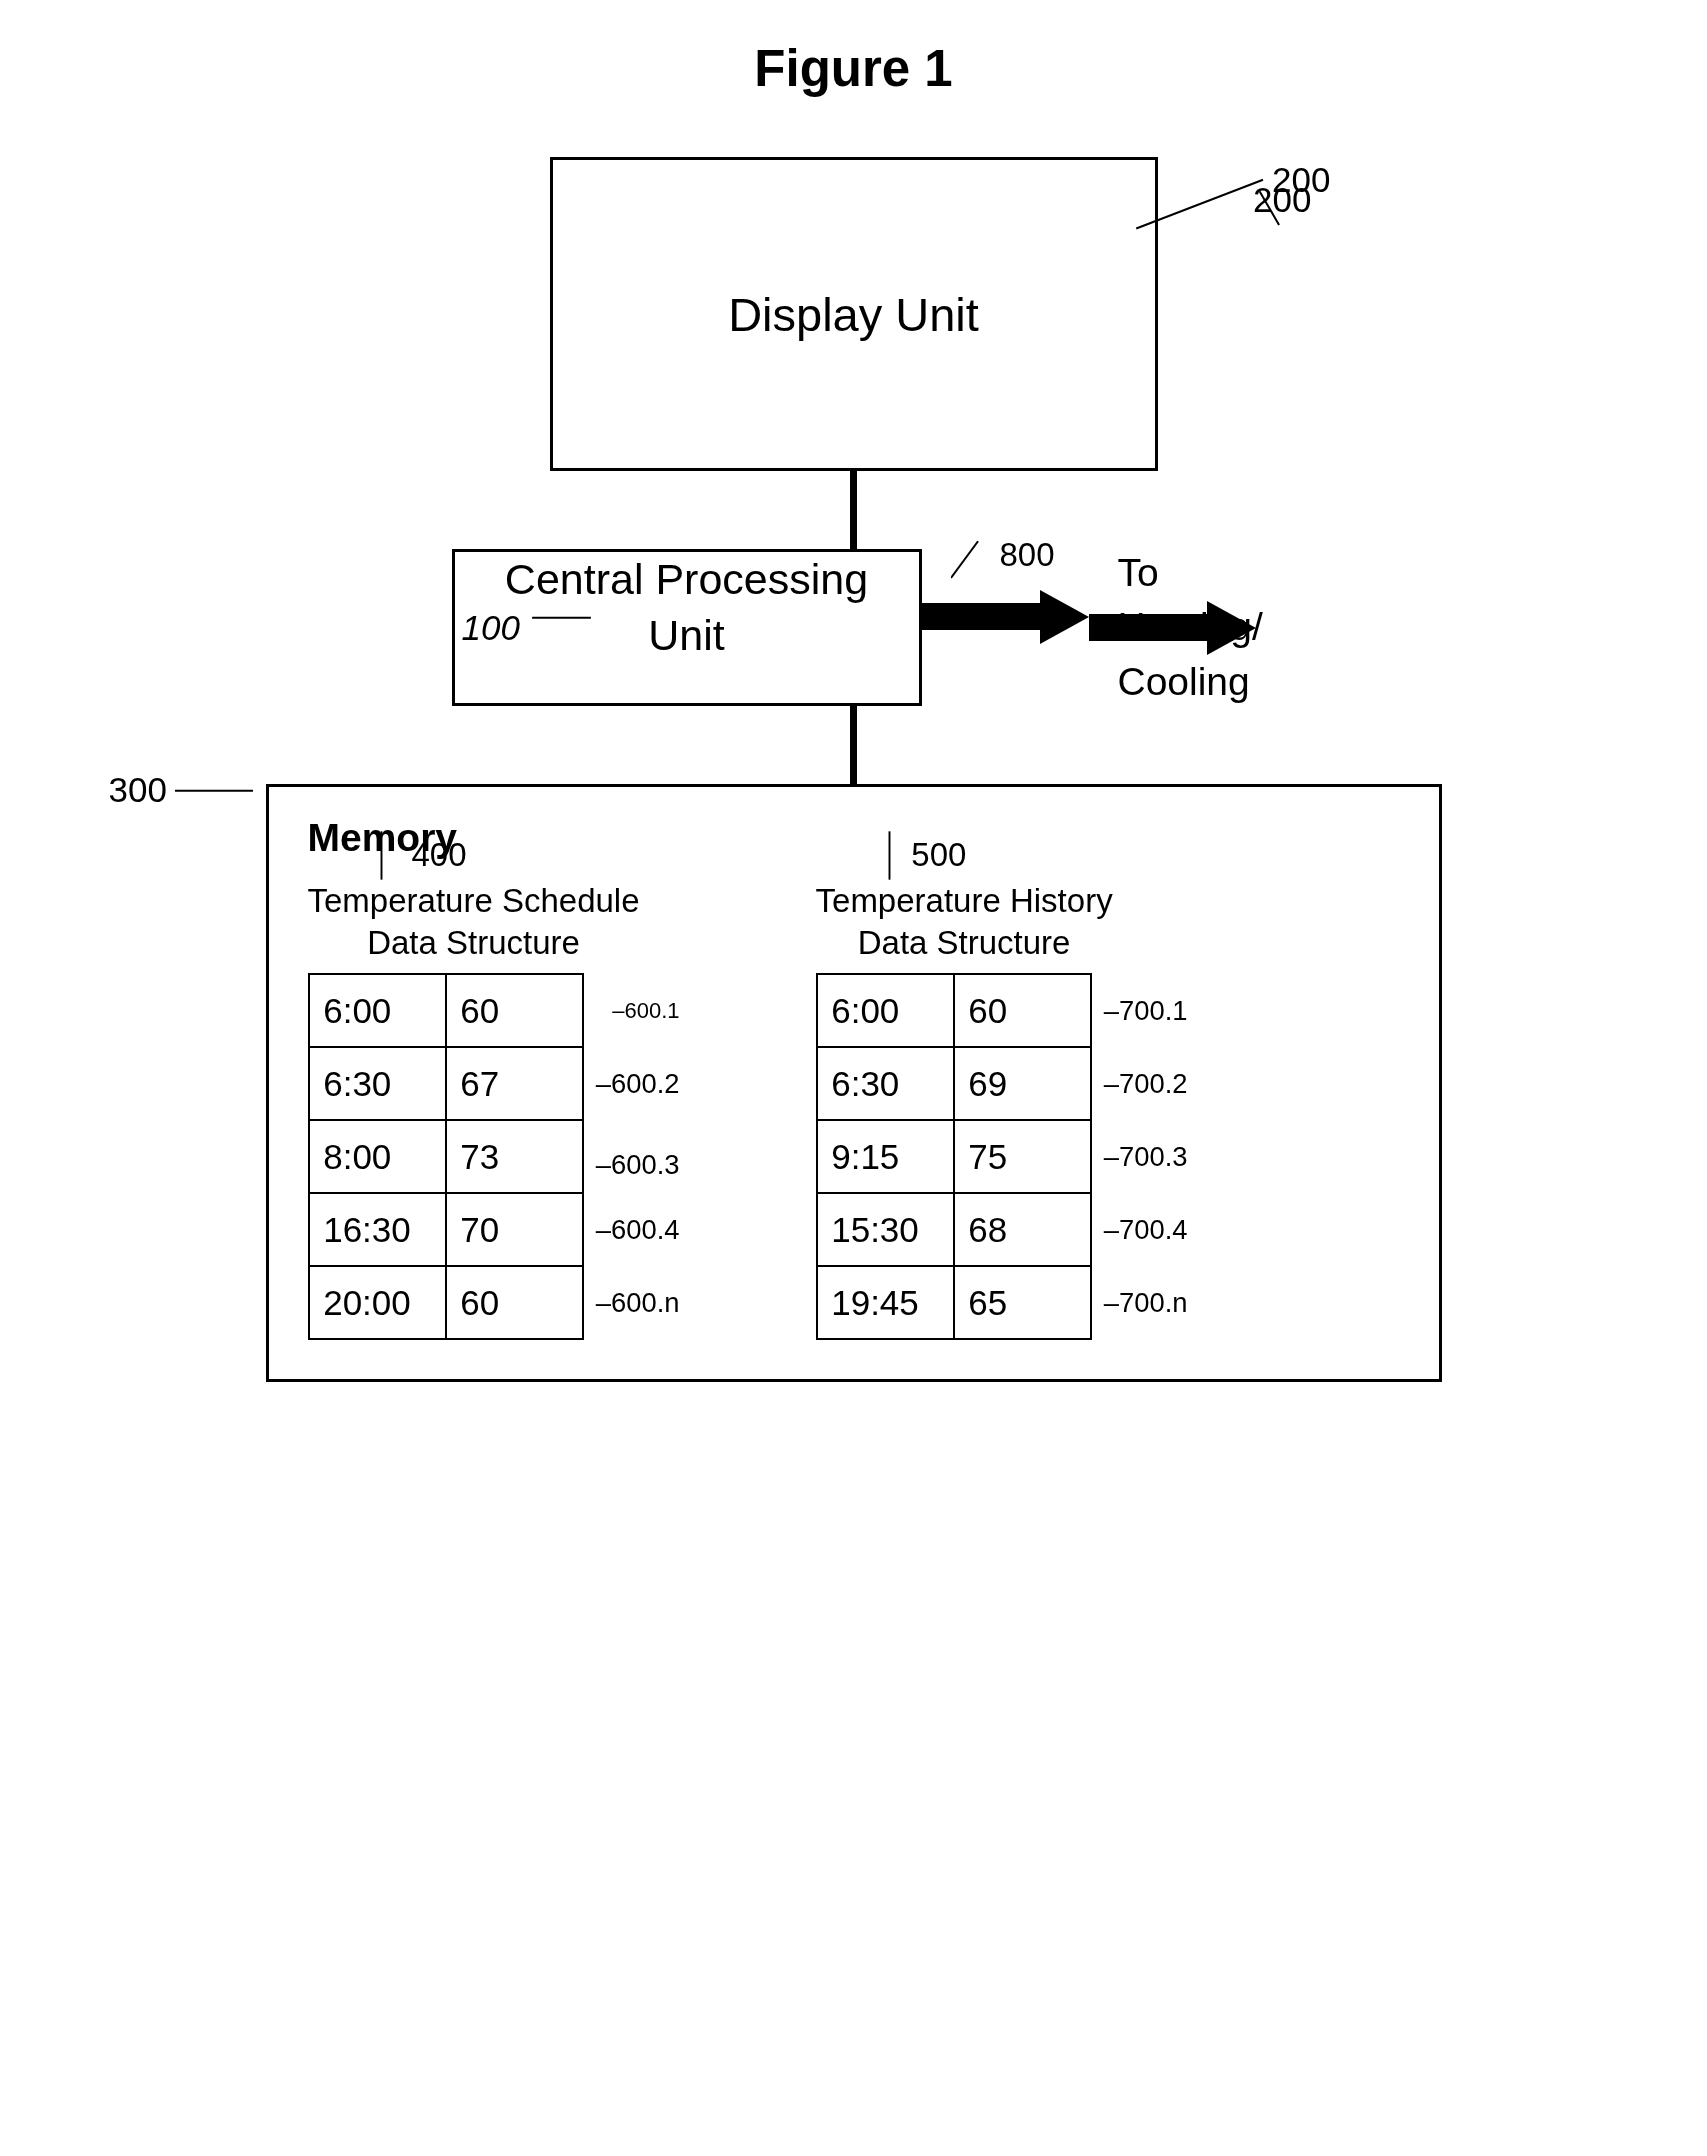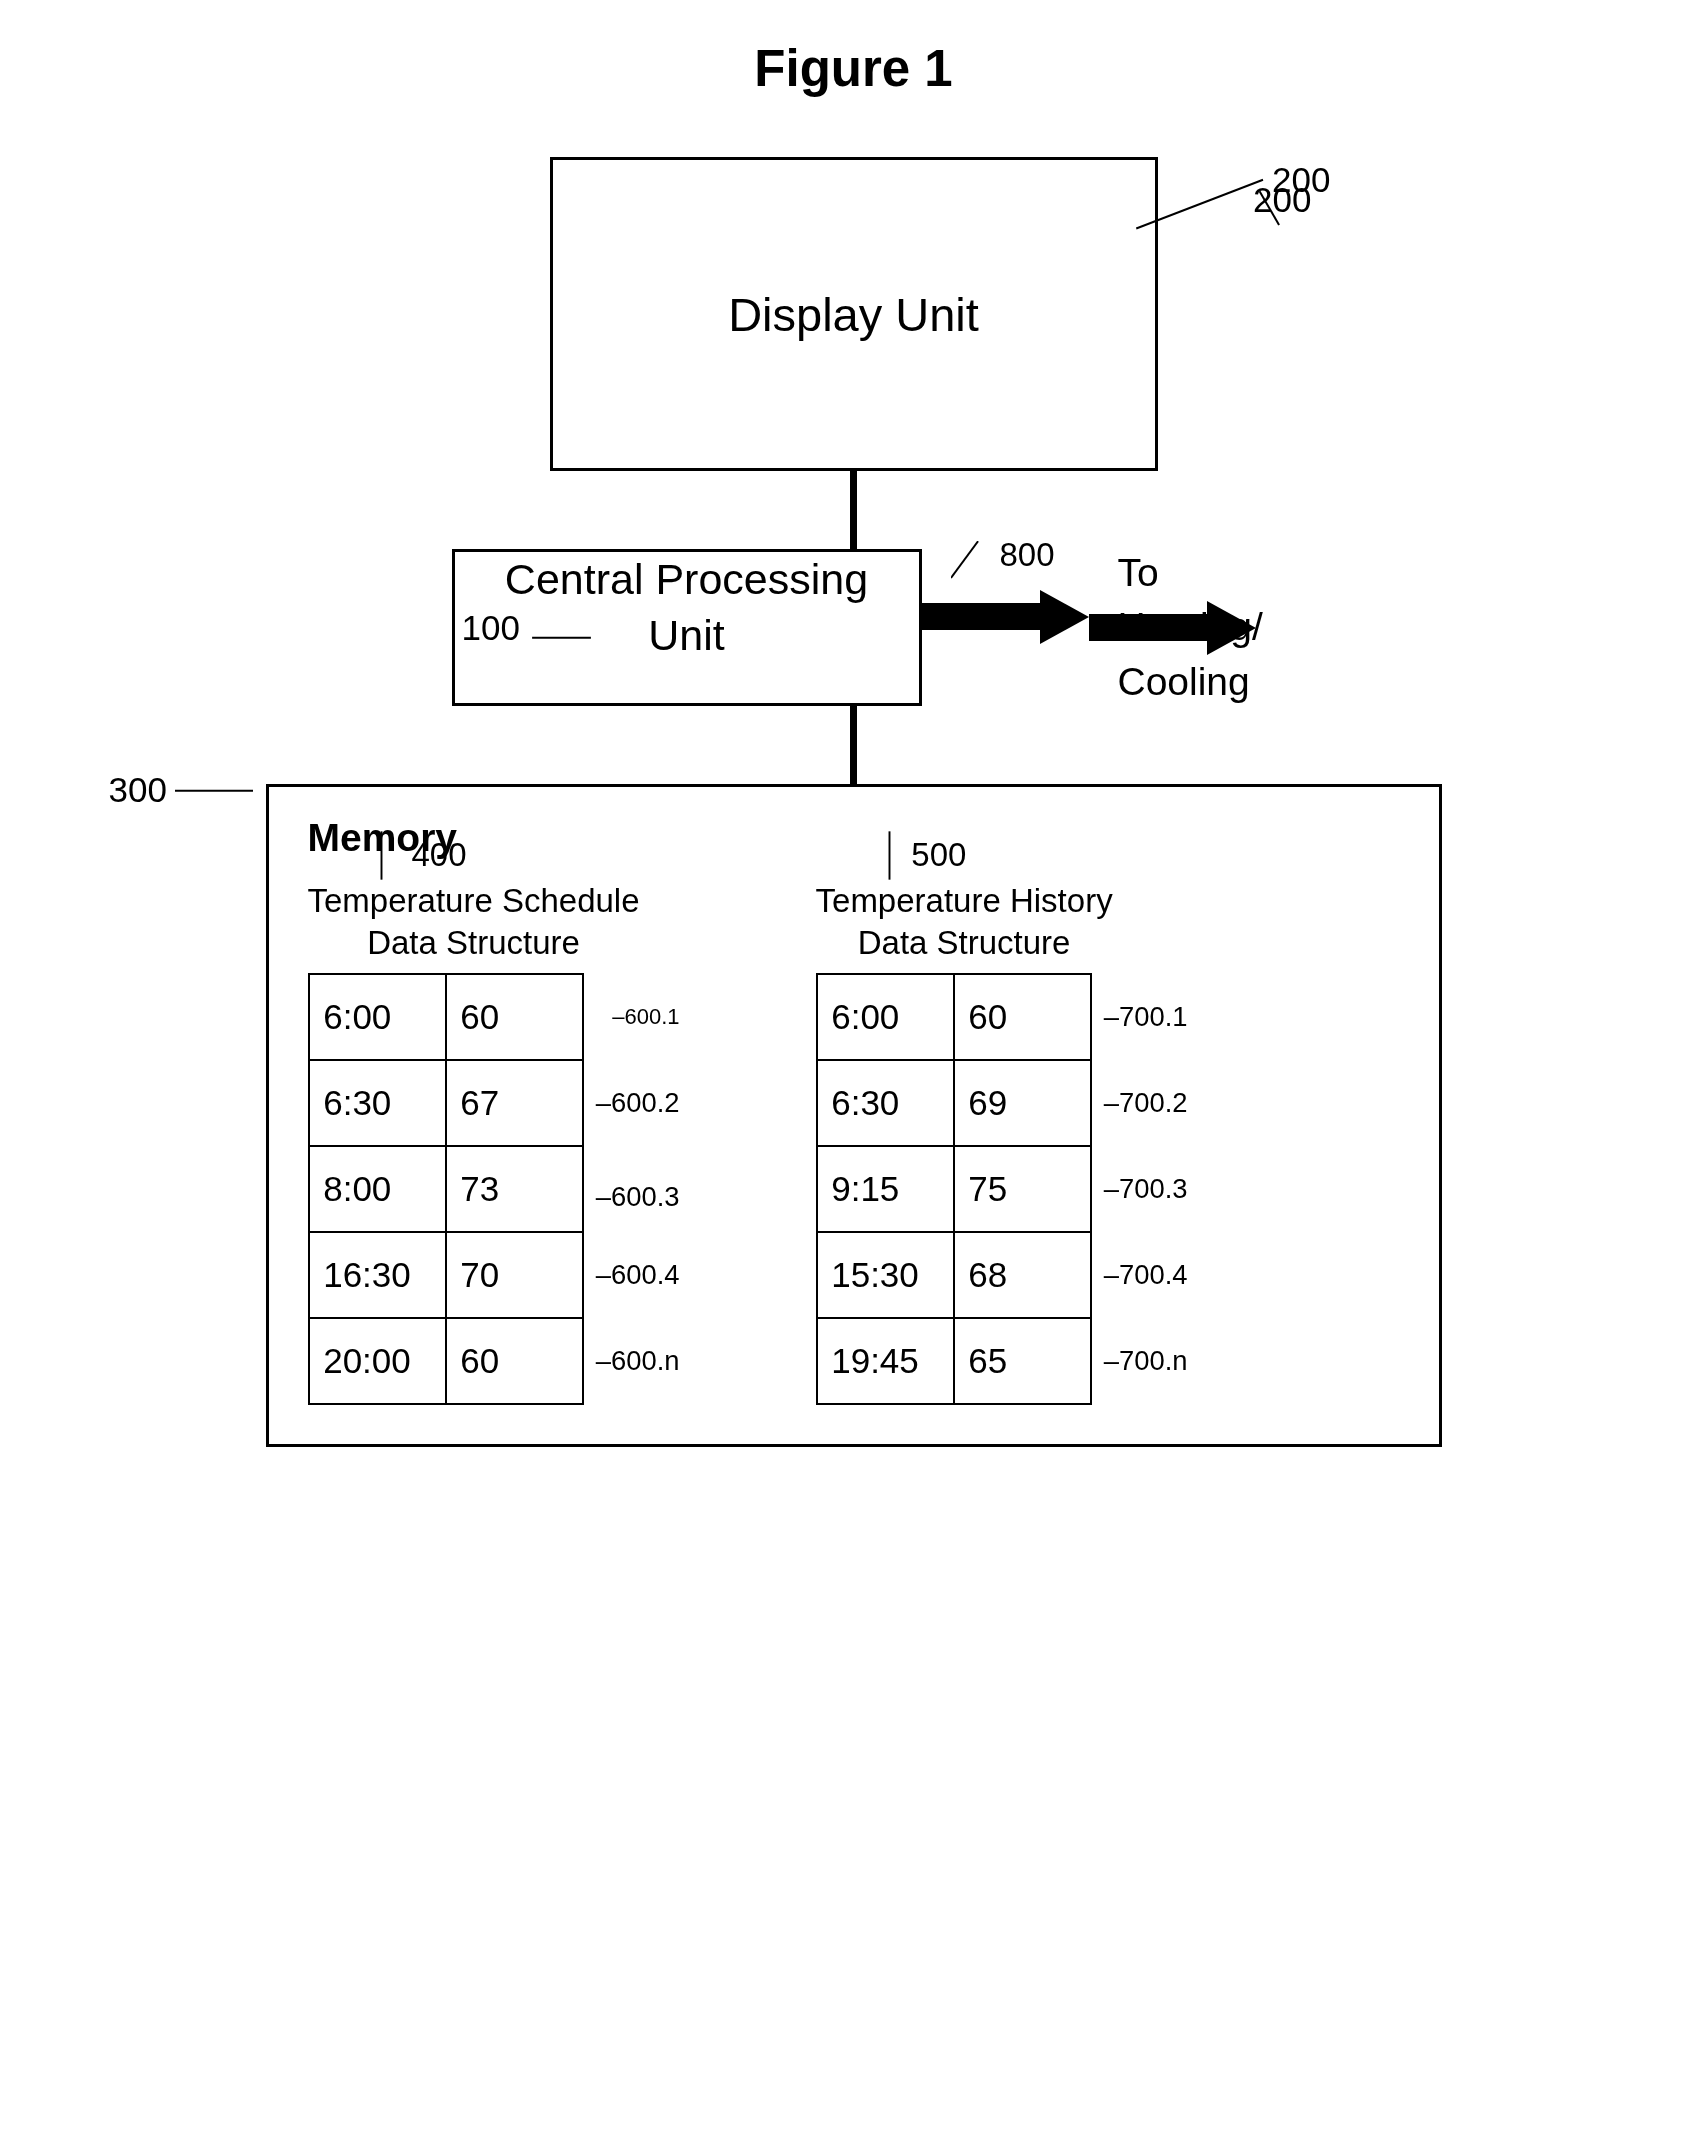--- a/index.html
+++ b/index.html
@@ -112,21 +112,21 @@
       align-items: flex-start;
       position: relative;
     }
     .ds-table {
       border-collapse: collapse;
       border: 2.9px solid #000;
     }
     .ds-table td {
       border: 2px solid #000;
       width: 137px;
-      height: 86px;
+      height: 73px;
       font-size: 35px;
       padding-left: 13.7px;
       vertical-align: middle;
       position: relative;
     }
   </style>
 </head>
 <body>
 
 <div class="page-container">
@@ -145,21 +145,21 @@
       <svg style="position:absolute; right:-167px; top:9.8px;" width="196" height="78" viewBox="0 0 200 80">
         <line x1="140" y1="10" x2="10" y2="60" stroke="#000" stroke-width="2"></line>
       </svg>
       <span style="position:absolute; right:-176px; top:0px; font-size:35px;">200</span>
     </div>
 
     <div class="v-connector-top"></div>
 
     <div class="cpu-row">
 
-      <div style="position:absolute; left:196px; top:50%; transform:translateY(-50%); display:flex; align-items:flex-end; gap:11.8px;">
+      <div style="position:absolute; left:196px; top:50%; transform:translateY(-50%); display:flex; align-items:flex-start; gap:11.8px;font-style:italic;">
         <span style="font-size:35px;">100</span>
         <svg width="59" height="19.6" viewBox="0 0 60 20">
           <line x1="0" y1="10" x2="60" y2="10" stroke="#000" stroke-width="2"></line>
         </svg>
       </div>
 
       <div class="cpu-box">
         <span class="cpu-label">Central Processing<br>Unit</span>
       </div>
 

